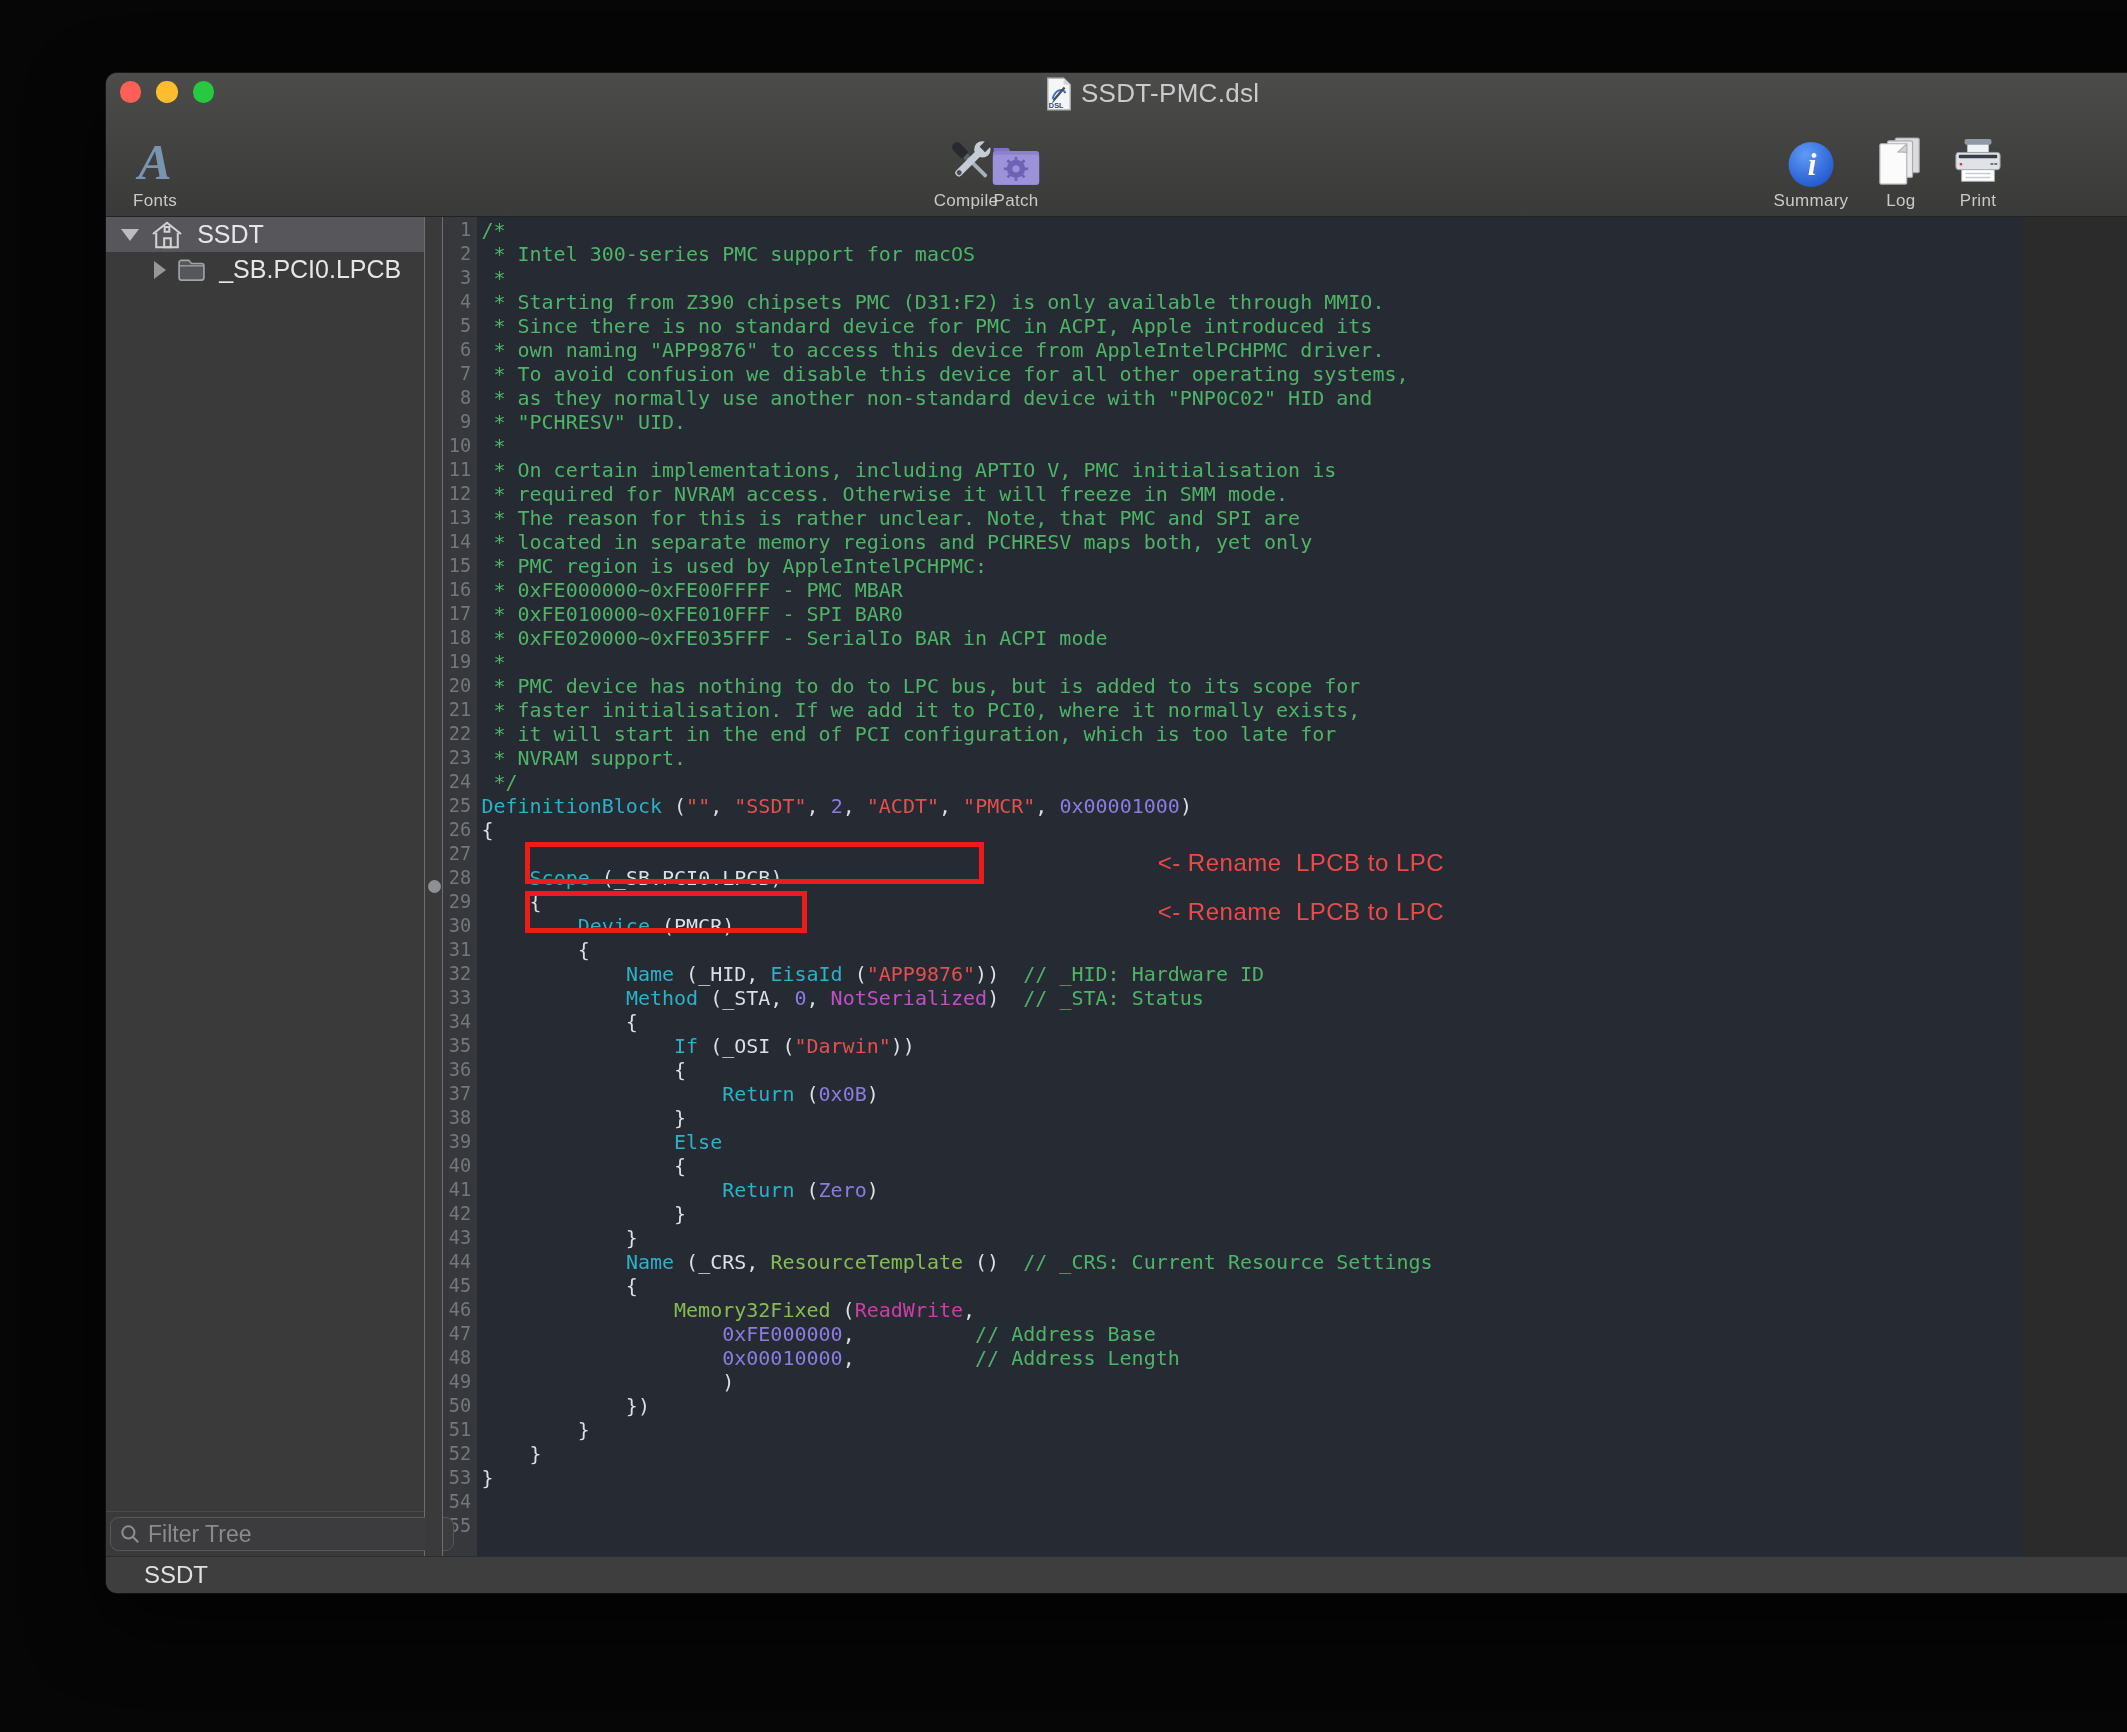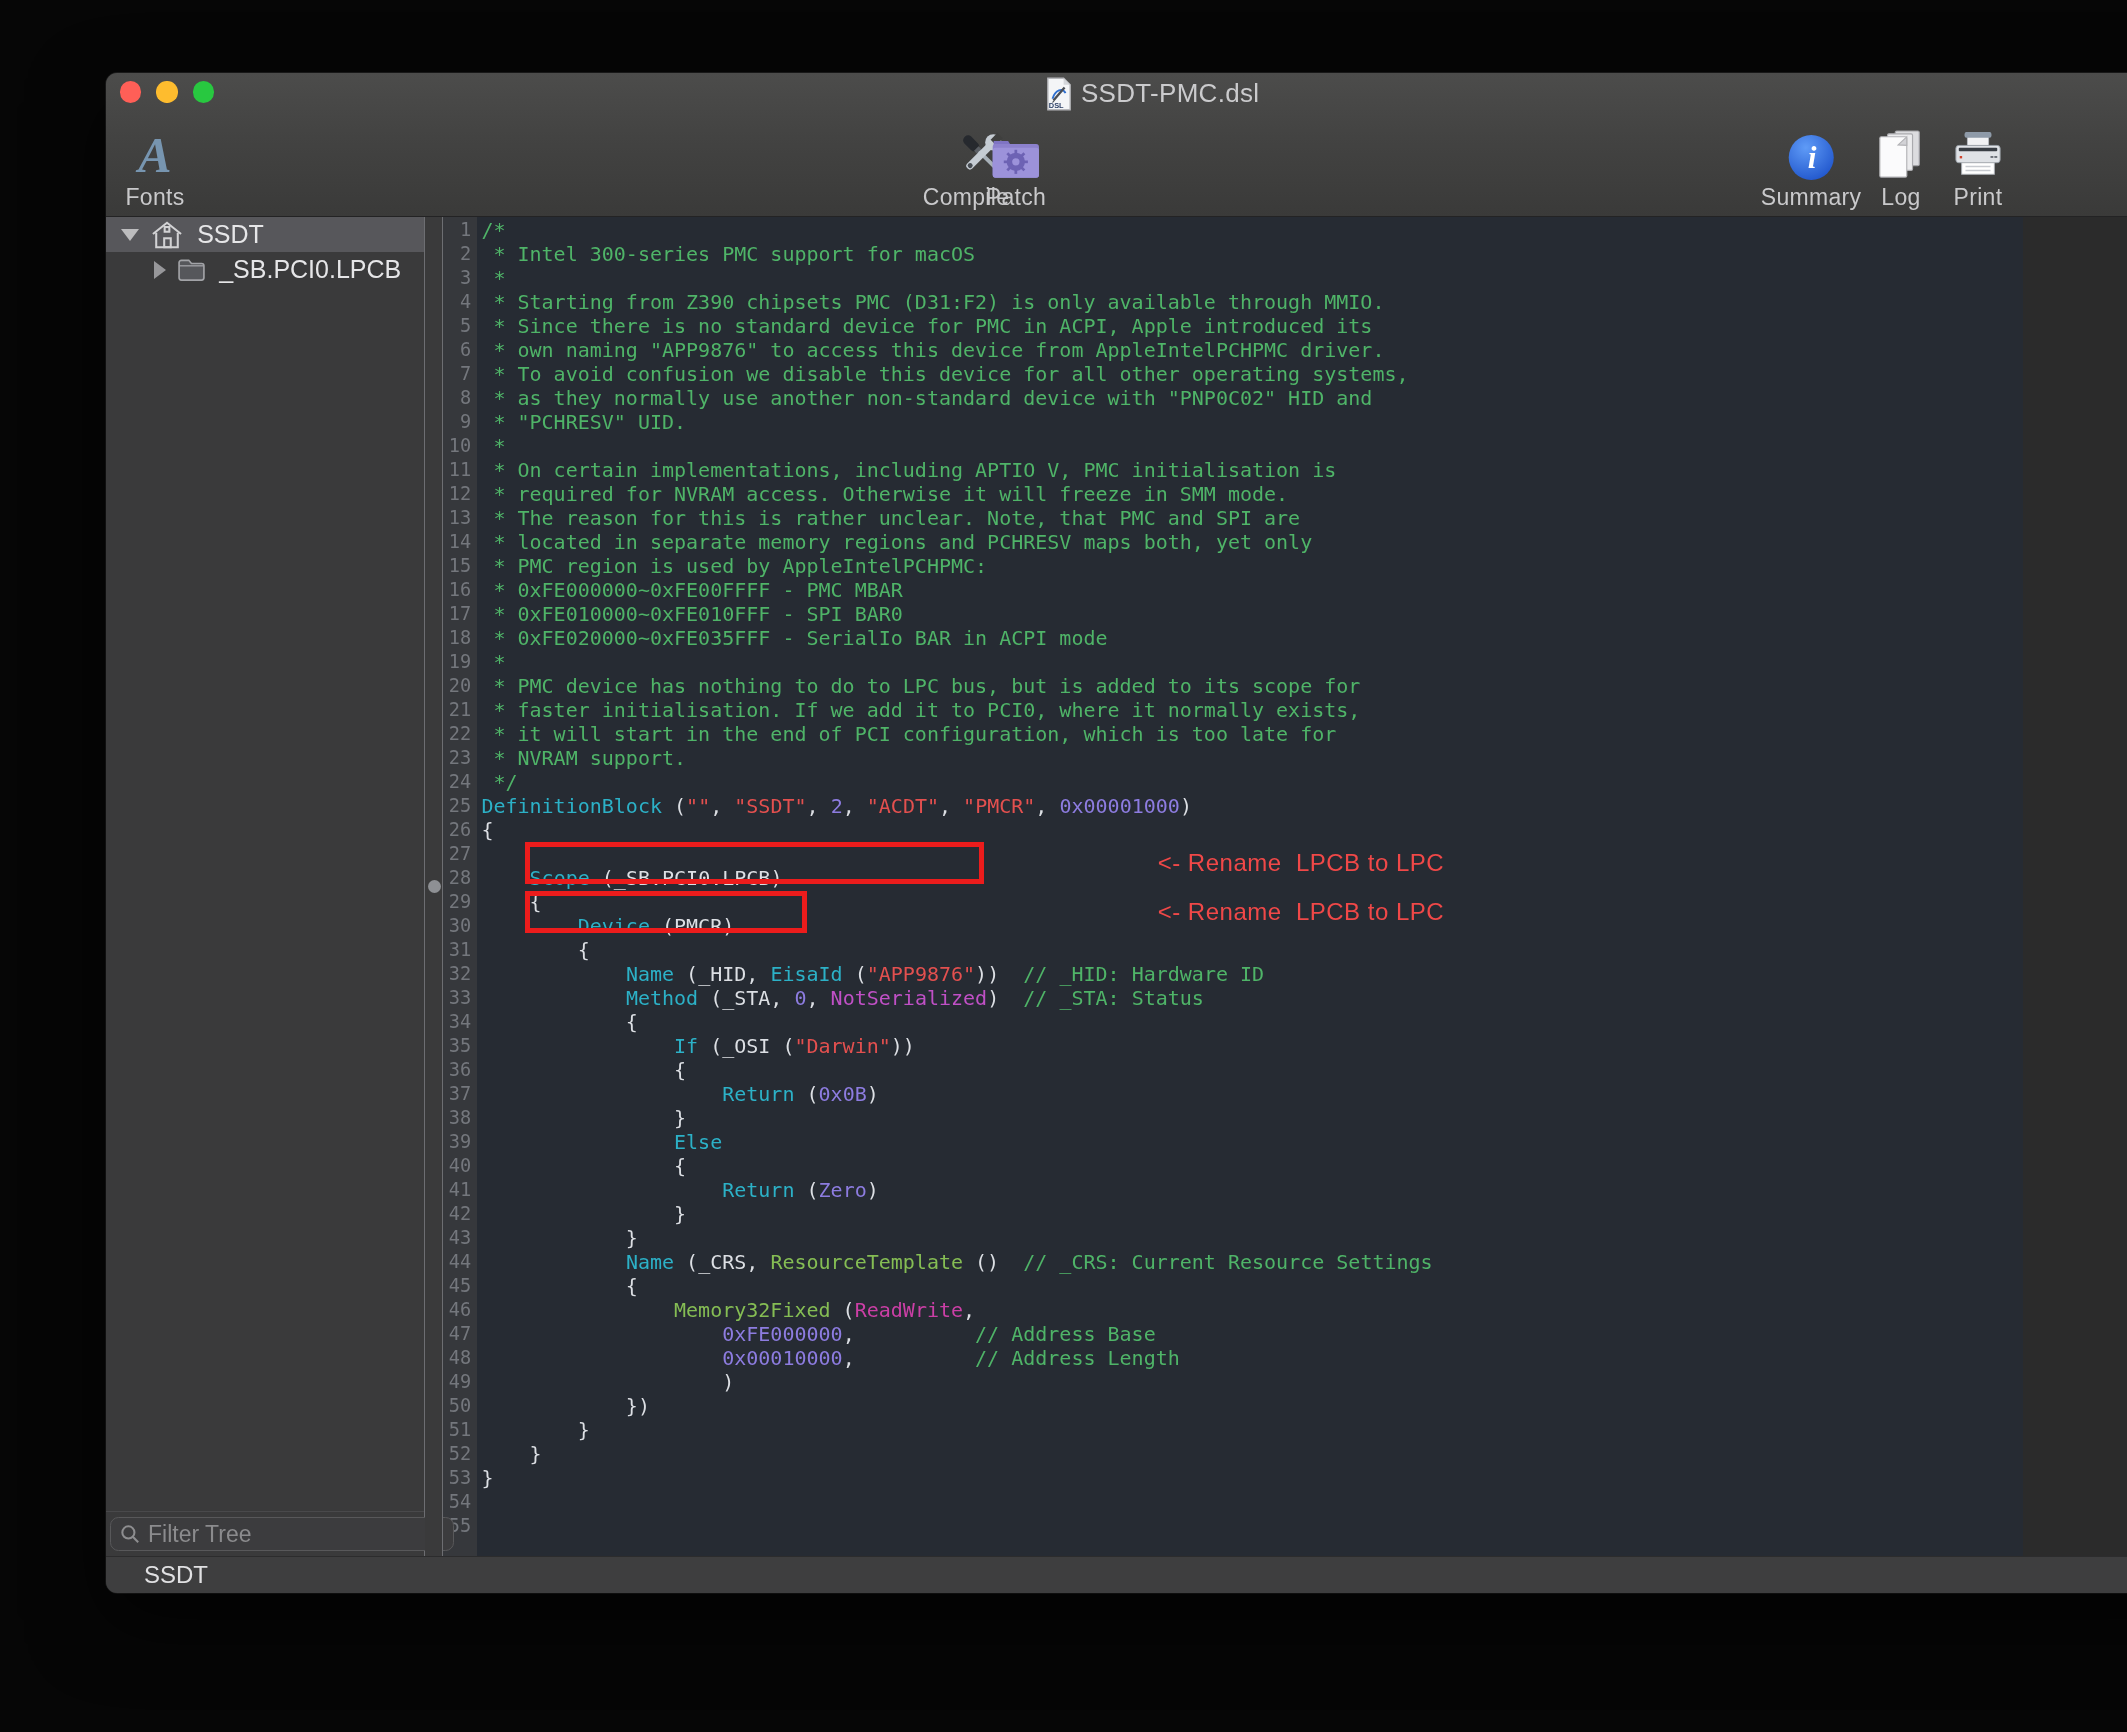--- a/index.html
+++ b/index.html
@@ -33,21 +33,21 @@
   .light.yellow{background:var(--traffic-yellow);}
   .light.green{background:var(--traffic-green);}
   .title-wrap{position:absolute;left:0;right:0;top:0;height:41px;display:flex;
     align-items:center;justify-content:center;gap:9.3px;}
   .win-title{font-size:26px;color:#cbcbcd;letter-spacing:0.3px;}
 
   .toolbar{position:relative;height:103px;}
   .tb-item{position:absolute;bottom:5.6px;display:flex;flex-direction:column;
     align-items:center;transform:translateX(-50%);}
   .tb-icon{height:56px;display:flex;align-items:flex-end;justify-content:center;}
-  .tb-label{font-size:23px;color:#c9c9cb;margin-top:3.7px;letter-spacing:0.3px;}
+  .tb-label{font-size:17px;color:#c9c9cb;margin-top:3.7px;letter-spacing:0.3px;}
   .tb-fonts{left:49px;} .tb-compile{left:860px;align-items:flex-end;} .tb-patch{left:910px;}
   .tb-summary{left:1705px;} .tb-log{left:1795px;justify-content:flex-end;} .tb-print{left:1872px;}
   .fonts-a{font-family:"Liberation Serif",serif;font-style:italic;font-weight:bold;
     font-size:50px;line-height:52px;color:#7795b0;}
 
   
   .main{position:absolute;left:0;top:144px;width:1917px;height:1339px;display:flex;}
 
   .sidebar{width:319px;background:var(--sidebar-bg);position:relative;
     border-right:1.9px solid #6d6e72;flex:none;}

